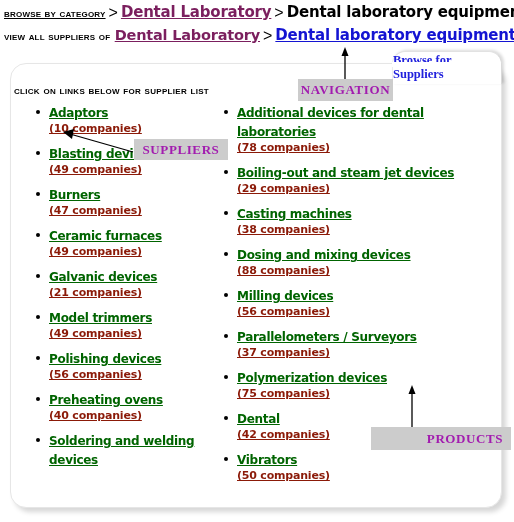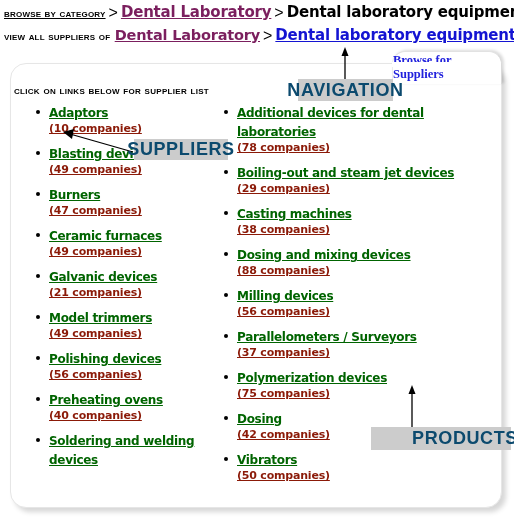--- a/index.html
+++ b/index.html
@@ -119,23 +119,23 @@
     font-family:"DejaVu Sans", sans-serif;
     letter-spacing:-.2px;
     margin-top:0px;
     width:fit-content;
   }
 
   
   .callout{
     position:absolute;
     background:#cccccc;
-    font-family:Liberation Sans, sans-serif;
-    font-weight:bold;font-size:18px;
-    color:#0c4a6e;
+    font-family:Liberation Serif, serif;
+    font-weight:bold;font-size:13px;
+    color:#a21caf;
     text-align:center;
     letter-spacing:.6px;
     display:flex;align-items:center;justify-content:center;
     z-index:9;
   }
   .callout-navigation{left:298px;top:79px;width:95px;height:22px;}
   .callout-suppliers{left:134px;top:139px;width:94px;height:21px;}
   .callout-products{left:371px;top:427px;width:92px;height:23px;padding-left:48px;}
 
   svg.anno{position:absolute;left:0;top:0;width:514px;height:522px;z-index:8;pointer-events:none;}
@@ -178,21 +178,21 @@
       <div class="item"><span class="bullet"></span><a class="cat-link" href="#">Soldering and welding devices</a></div>
     </div>
   <div class="col col-right" id="col-right">
       <div class="item"><span class="bullet"></span><a class="cat-link" href="#">Additional devices for dental laboratories</a><a class="cat-count" href="#">(78 companies)</a></div>
       <div class="item"><span class="bullet"></span><a class="cat-link" href="#">Boiling-out and steam jet devices</a><a class="cat-count" href="#">(29 companies)</a></div>
       <div class="item"><span class="bullet"></span><a class="cat-link" href="#">Casting machines</a><a class="cat-count" href="#">(38 companies)</a></div>
       <div class="item"><span class="bullet"></span><a class="cat-link" href="#">Dosing and mixing devices</a><a class="cat-count" href="#">(88 companies)</a></div>
       <div class="item"><span class="bullet"></span><a class="cat-link" href="#">Milling devices</a><a class="cat-count" href="#">(56 companies)</a></div>
       <div class="item"><span class="bullet"></span><a class="cat-link" href="#">Parallelometers / Surveyors</a><a class="cat-count" href="#">(37 companies)</a></div>
       <div class="item"><span class="bullet"></span><a class="cat-link" href="#">Polymerization devices</a><a class="cat-count" href="#">(75 companies)</a></div>
-      <div class="item"><span class="bullet"></span><a class="cat-link" href="#">Dosing</a><a class="cat-count" href="#">(42 companies)</a></div>
+      <div class="item"><span class="bullet"></span><a class="cat-link" href="#">Dental</a><a class="cat-count" href="#">(42 companies)</a></div>
       <div class="item"><span class="bullet"></span><a class="cat-link" href="#">Vibrators</a><a class="cat-count" href="#">(50 companies)</a></div>
     </div>
 </div>
 
 <svg class="anno" viewBox="0 0 514 522">
 
   <g>
     <line x1="345" y1="79" x2="345" y2="54" stroke="#000" stroke-width="1.3"></line>
     <polygon points="345,47 341.5,56 348.5,56" fill="#000"></polygon>
   </g>

